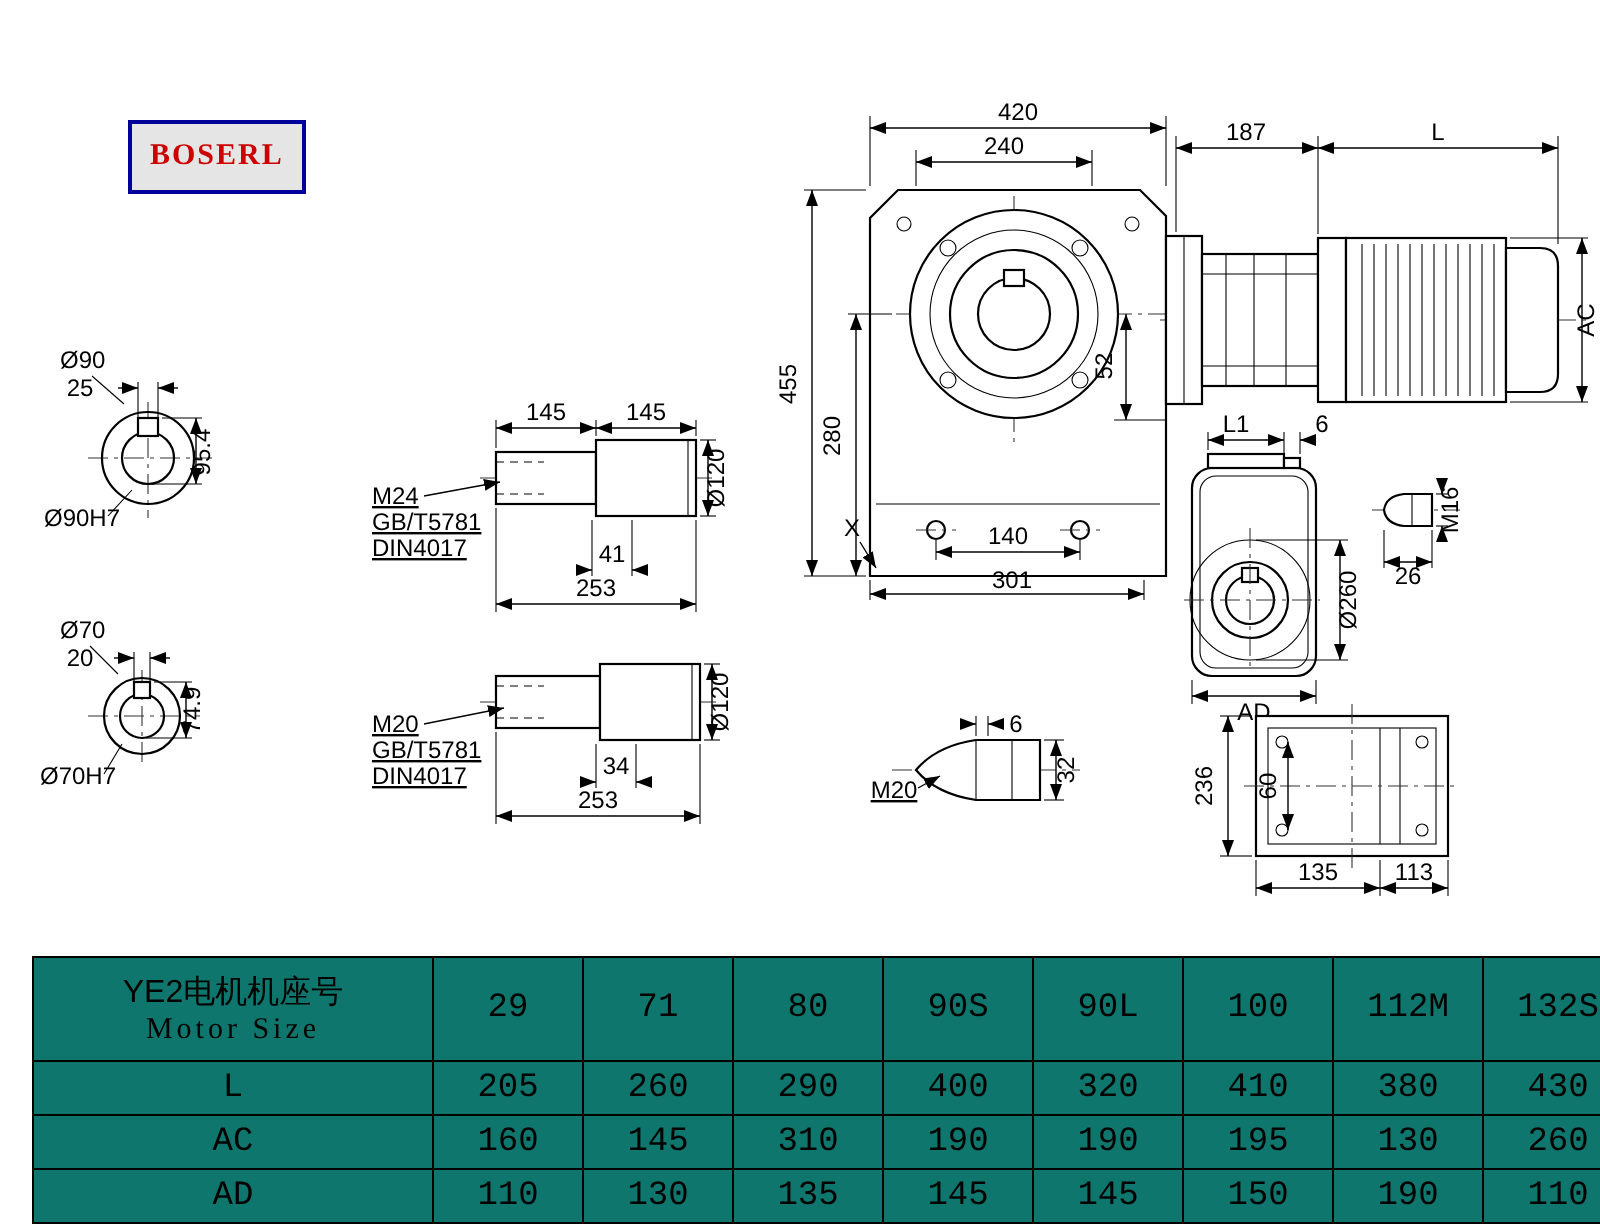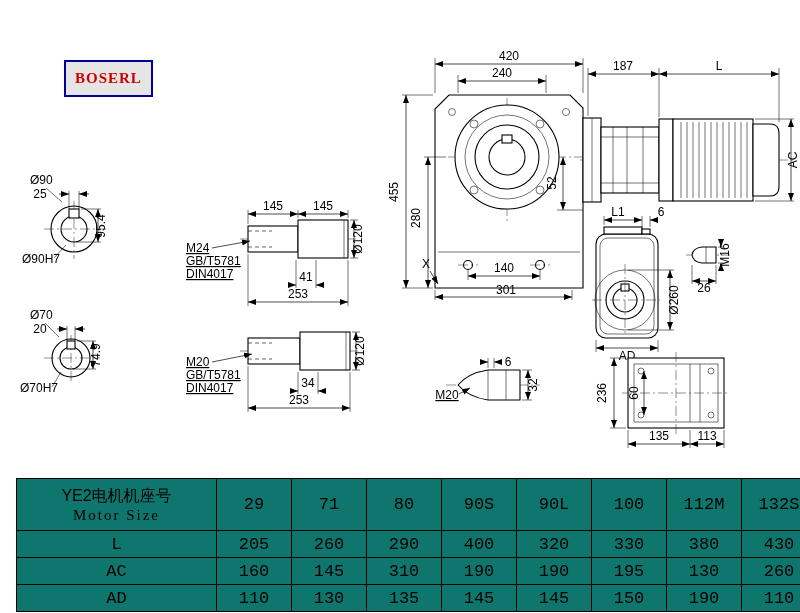--- a/index.html
+++ b/index.html
@@ -342,21 +342,21 @@
     <td>112M</td>
     <td>132S</td>
   </tr>
   <tr class="row">
     <td>L</td>
     <td>205</td>
     <td>260</td>
     <td>290</td>
     <td>400</td>
     <td>320</td>
-    <td>330</td>
+    <td>410</td>
     <td>380</td>
     <td>430</td>
   </tr>
   <tr class="row">
     <td>AC</td>
     <td>160</td>
     <td>145</td>
     <td>310</td>
     <td>190</td>
     <td>190</td>

